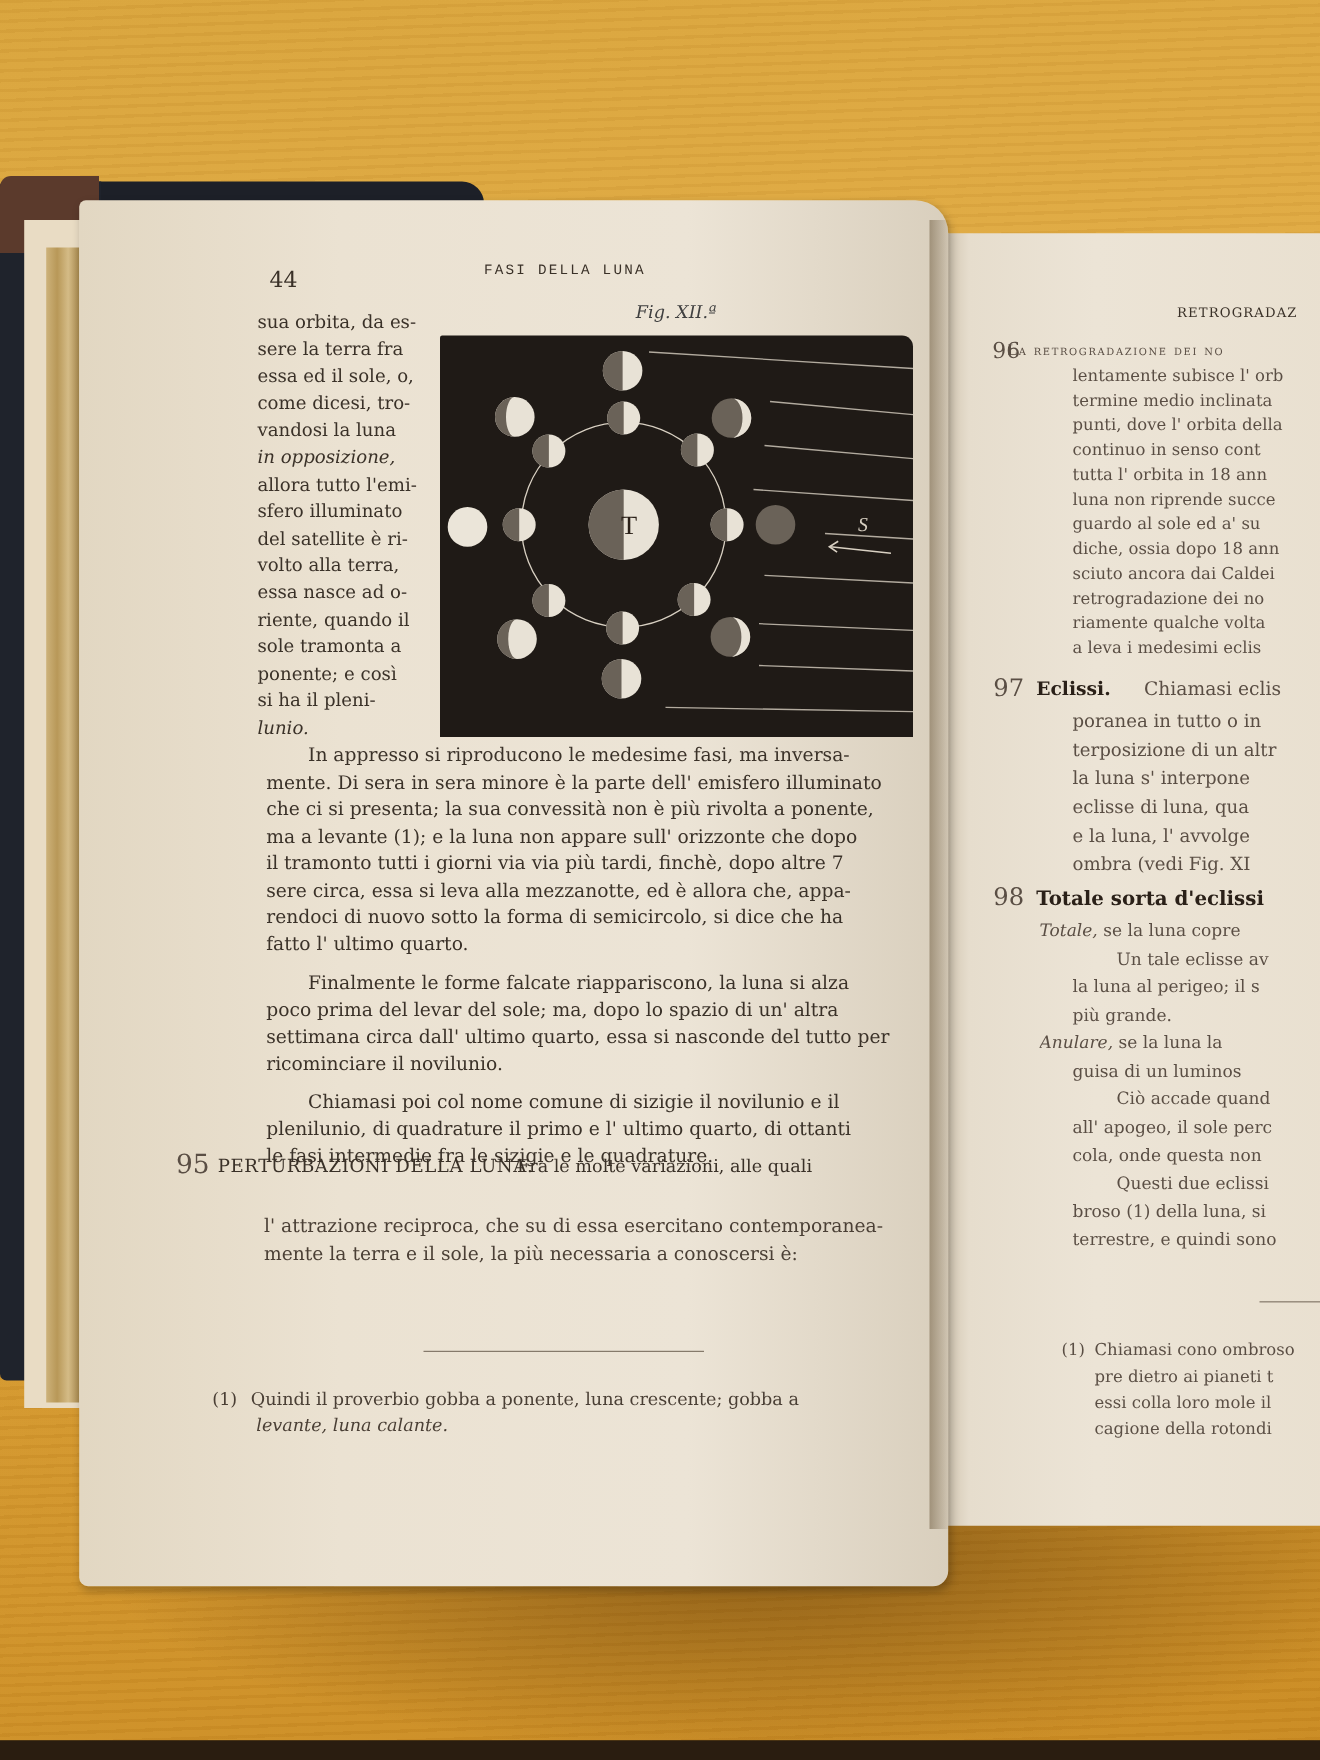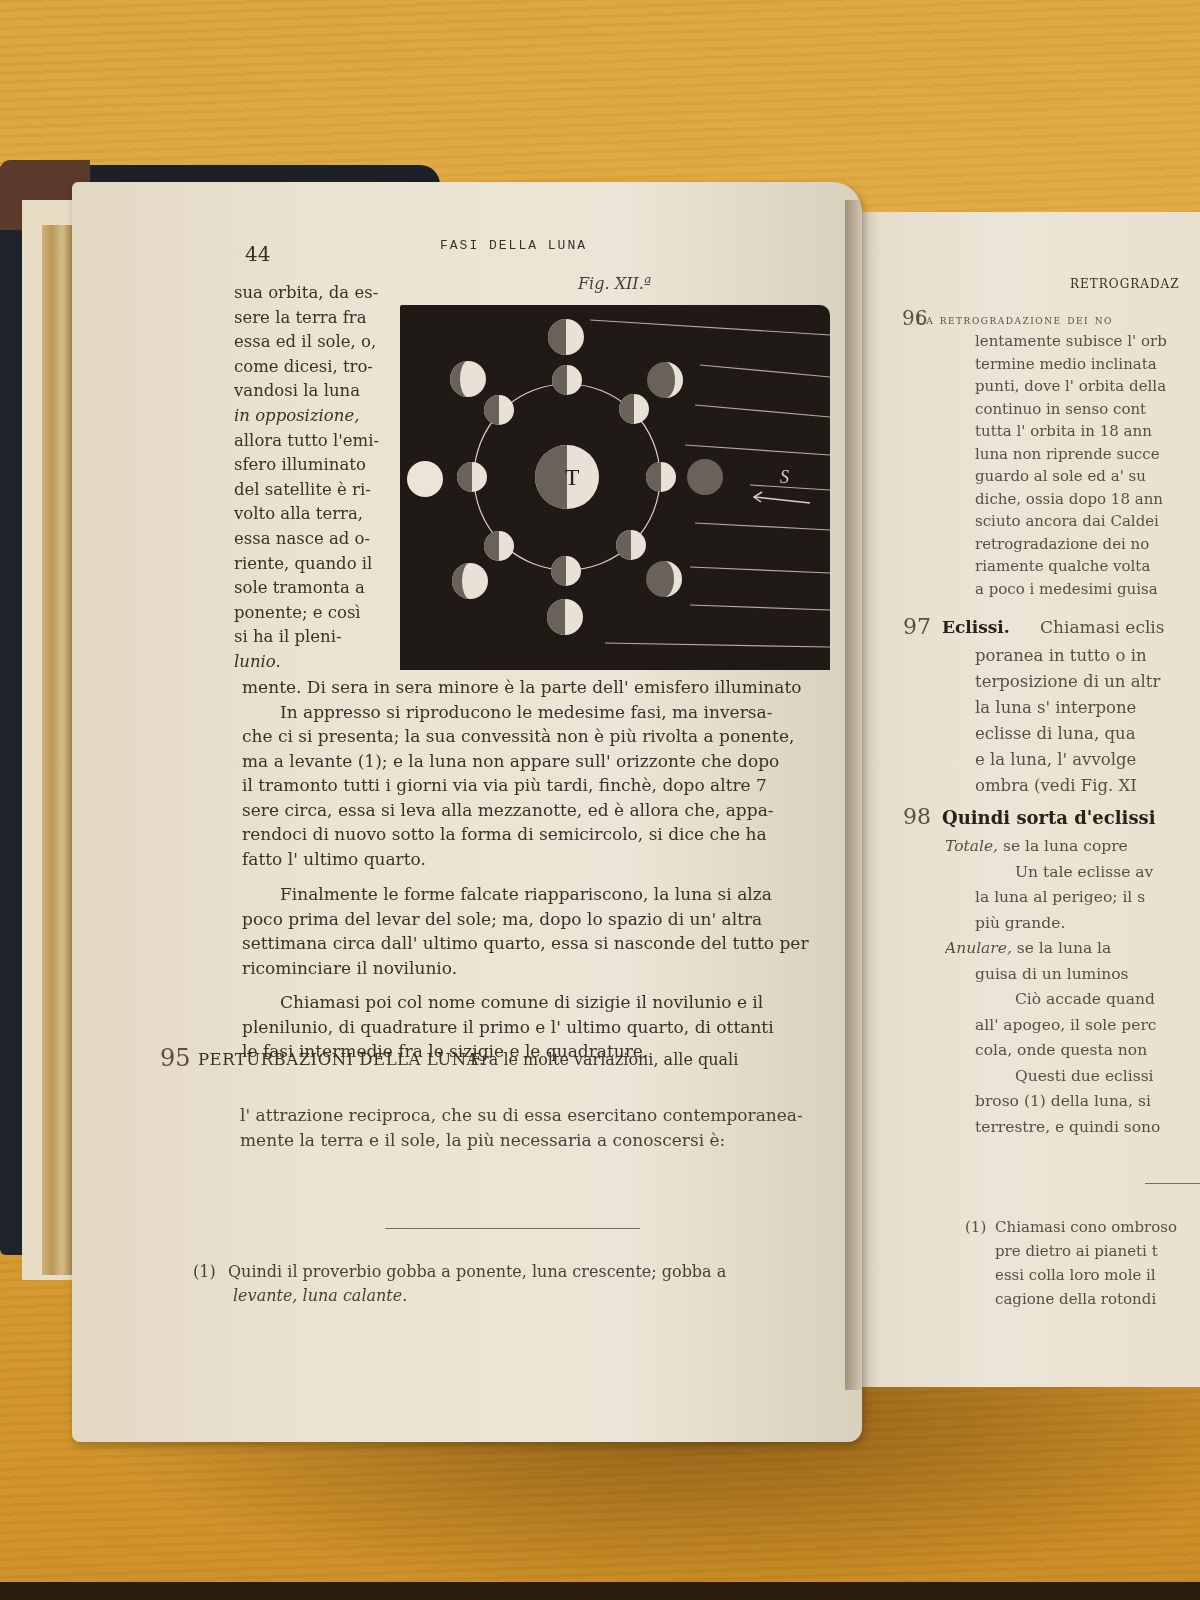--- a/index.html
+++ b/index.html
@@ -173,22 +173,22 @@
     </g>
     <text x="380" y="178" font-size="18" font-style="italic" fill="#d8d0c2" font-family="Liberation Serif, serif">S</text>
     <g stroke="#d8d0c2" stroke-width="1.5" fill="none">
       <line x1="355" y1="192" x2="410" y2="198"></line>
       <path d="M362 187 L354 192 L361 197"></path>
     </g>
   </svg>
 </div>
 
 <div class="para" style="top:675px;">
+  <div style="padding-left:38px;">In appresso si riproducono le medesime fasi, ma inversa-</div>
   <div>mente. Di sera in sera minore è la parte dell' emisfero illuminato</div>
-  <div style="padding-left:38px;">In appresso si riproducono le medesime fasi, ma inversa-</div>
   <div>che ci si presenta; la sua convessità non è più rivolta a ponente,</div>
   <div>ma a levante (1); e la luna non appare sull' orizzonte che dopo</div>
   <div>il tramonto tutti i giorni via via più tardi, finchè, dopo altre 7</div>
   <div>sere circa, essa si leva alla mezzanotte, ed è allora che, appa-</div>
   <div>rendoci di nuovo sotto la forma di semicircolo, si dice che ha</div>
   <div>fatto l' ultimo quarto.</div>
 </div>
 
 <div class="para" style="top:882px;">
   <div style="padding-left:38px;">Finalmente le forme falcate riappariscono, la luna si alza</div>
@@ -226,37 +226,37 @@
   <div>termine medio inclinata</div>
   <div>punti, dove l' orbita della</div>
   <div>continuo in senso cont</div>
   <div>tutta l' orbita in 18 ann</div>
   <div>luna non riprende succe</div>
   <div>guardo al sole ed a' su</div>
   <div>diche, ossia dopo 18 ann</div>
   <div>sciuto ancora dai Caldei</div>
   <div>retrogradazione dei no</div>
   <div>riamente qualche volta</div>
-  <div>a poco i medesimi guisa</div>
+  <div>a leva i medesimi eclis</div>
 </div>
 
 <div class="txt num" style="left:903px;top:614px;font-size:22px;">97</div>
 <div class="txt bold" style="left:942px;top:617px;font-size:17px;">Eclissi.</div>
 <div class="txt" style="left:1040px;top:617px;font-size:17px;color:#5a4e44;">Chiamasi eclis</div>
 <div class="right-col" style="top:643px;font-size:16.5px;line-height:26px;">
   <div>poranea in tutto o in</div>
   <div>terposizione di un altr</div>
   <div>la luna s' interpone</div>
   <div>eclisse di luna, qua</div>
   <div>e la luna, l' avvolge</div>
   <div>ombra (vedi Fig. XI</div>
 </div>
 
 <div class="txt num" style="left:903px;top:804px;font-size:22px;">98</div>
-<div class="txt bold" style="left:942px;top:807px;font-size:18px;">Quindi sorta d'eclissi</div>
+<div class="txt bold" style="left:942px;top:807px;font-size:18px;">Totale sorta d'eclissi</div>
 
 <div class="right-col" style="left:945px;top:834px;font-size:15.5px;line-height:25.5px;">
   <div><span class="it">Totale,</span><span> se la luna copre</span></div>
   <div style="padding-left:70px;">Un tale eclisse av</div>
   <div style="padding-left:30px;">la luna al perigeo; il s</div>
   <div style="padding-left:30px;">più grande.</div>
   <div><span class="it">Anulare,</span><span> se la luna la</span></div>
   <div style="padding-left:30px;">guisa di un luminos</div>
   <div style="padding-left:70px;">Ciò accade quand</div>
   <div style="padding-left:30px;">all' apogeo, il sole perc</div>

